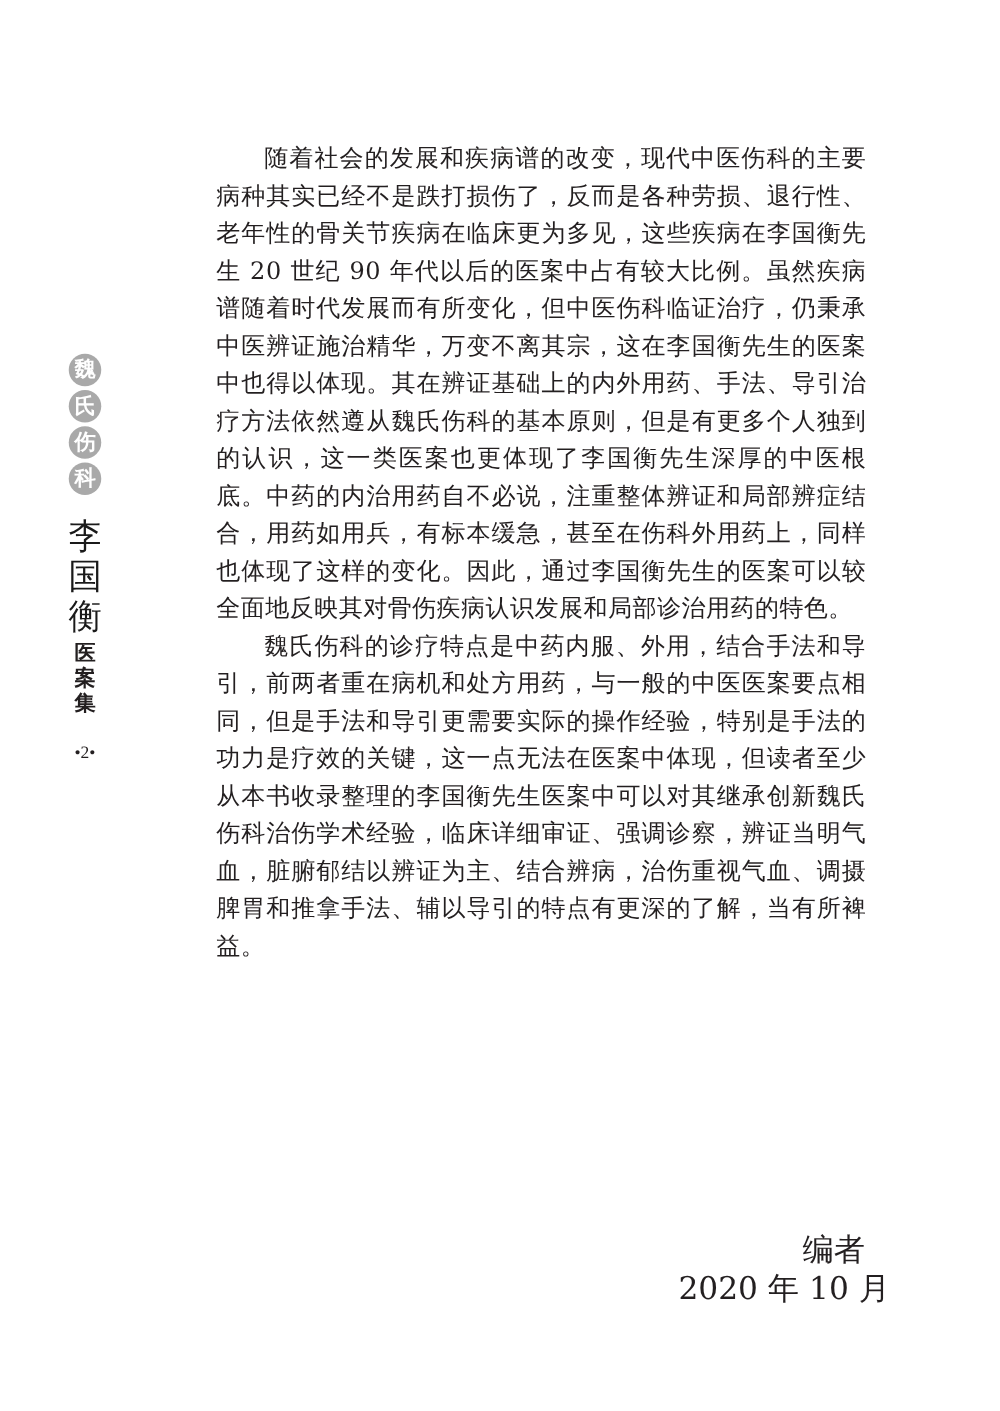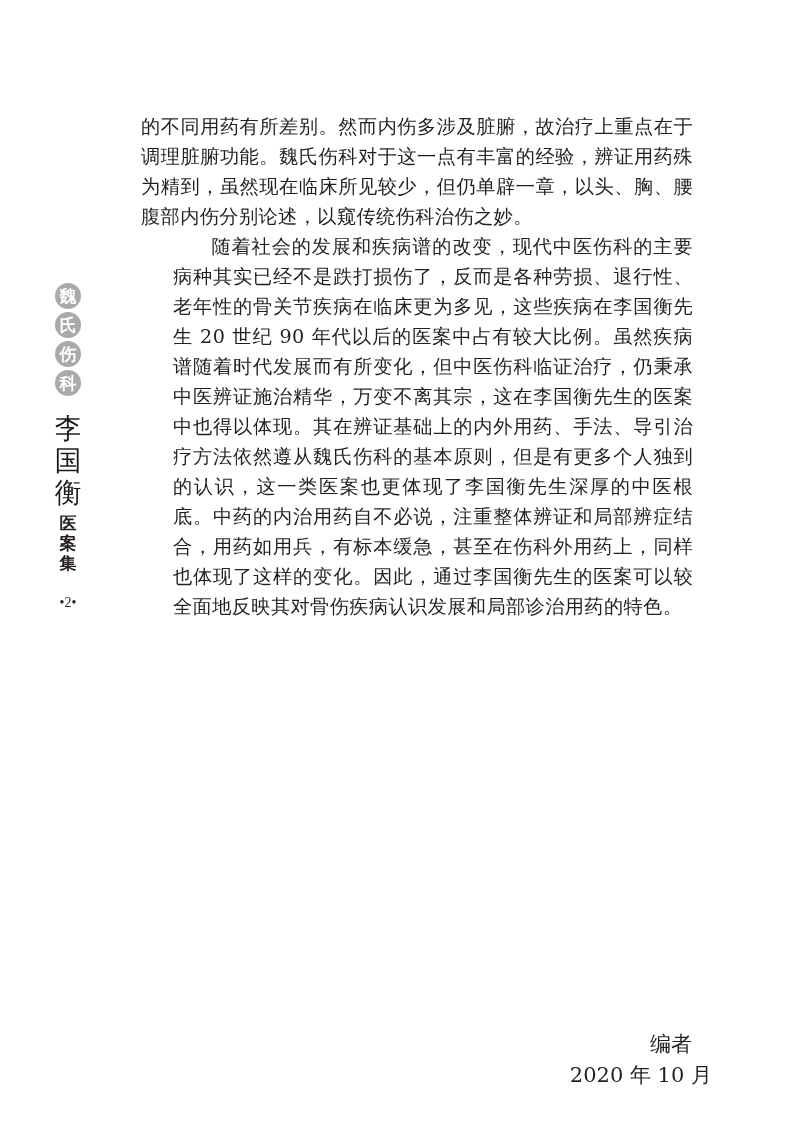--- a/index.html
+++ b/index.html
@@ -29,21 +29,21 @@
     position: absolute; left: 52px; top: 595px; width: 32px; text-align: center;
     font-size: 14px; font-family: "Liberation Serif", serif;
   }
   .content {
     position: absolute; left: 141px; top: 112px; width: 552px;
     font-size: 19.2px; line-height: 30px; letter-spacing: 0.4px; text-align: justify;
   }
   .content p { margin: 0; }
   .content p.indent { text-indent: 2em; margin-left: 32px; }
   .sign {
-    position: absolute; right: 108px; text-align: left; font-size: 21px; line-height: 30px; margin-top: 44px;
+    position: absolute; right: 108px; text-align: left; font-size: 25px; line-height: 30px;
   }
 </style>
 </head>
 <body>
 
 <div class="sidebar">
   <div class="badge">魏</div>
   <div class="badge">氏</div>
   <div class="badge">伤</div>
   <div class="badge">科</div>
@@ -55,18 +55,18 @@
   <div class="subtitle">
     <span>医</span>
     <span>案</span>
     <span>集</span>
   </div>
 </div>
 
 <div class="page-num">•2•</div>
 
 <div class="content">
-  <p>的不同用药有所差别。然而内伤多涉及脏腑，故治疗上重点在于调理脏腑功能。魏氏伤科对于这一点有丰富的经验，辨证用药殊为精到，虽然现在临床所见较少，但仍单辟一章，以头、胸、腰腹部内伤分别论述，以窥传统伤科治伤之妙。</p>
   <p class="indent">随着社会的发展和疾病谱的改变，现代中医伤科的主要病种其实已经不是跌打损伤了，反而是各种劳损、退行性、老年性的骨关节疾病在临床更为多见，这些疾病在李国衡先生 20 世纪 90 年代以后的医案中占有较大比例。虽然疾病谱随着时代发展而有所变化，但中医伤科临证治疗，仍秉承中医辨证施治精华，万变不离其宗，这在李国衡先生的医案中也得以体现。其在辨证基础上的内外用药、手法、导引治疗方法依然遵从魏氏伤科的基本原则，但是有更多个人独到的认识，这一类医案也更体现了李国衡先生深厚的中医根底。中药的内治用药自不必说，注重整体辨证和局部辨症结合，用药如用兵，有标本缓急，甚至在伤科外用药上，同样也体现了这样的变化。因此，通过李国衡先生的医案可以较全面地反映其对骨伤疾病认识发展和局部诊治用药的特色。</p>
+  <p class="indent">魏氏伤科的诊疗特点是中药内服、外用，结合手法和导引，前两者重在病机和处方用药，与一般的中医医案要点相同，但是手法和导引更需要实际的操作经验，特别是手法的功力是疗效的关键，这一点无法在医案中体现，但读者至少从本书收录整理的李国衡先生医案中可以对其继承创新魏氏伤科治伤学术经验，临床详细审证、强调诊察，辨证当明气血，脏腑郁结以辨证为主、结合辨病，治伤重视气血、调摄脾胃和推拿手法、辅以导引的特点有更深的了解，当有所裨益。</p>
 </div>
 
 <div class="sign" style="top: 985px;">编者</div>
 <div class="sign" style="top: 1016px; right: 88px;">2020 年 10 月</div>
 
 </body></html>

